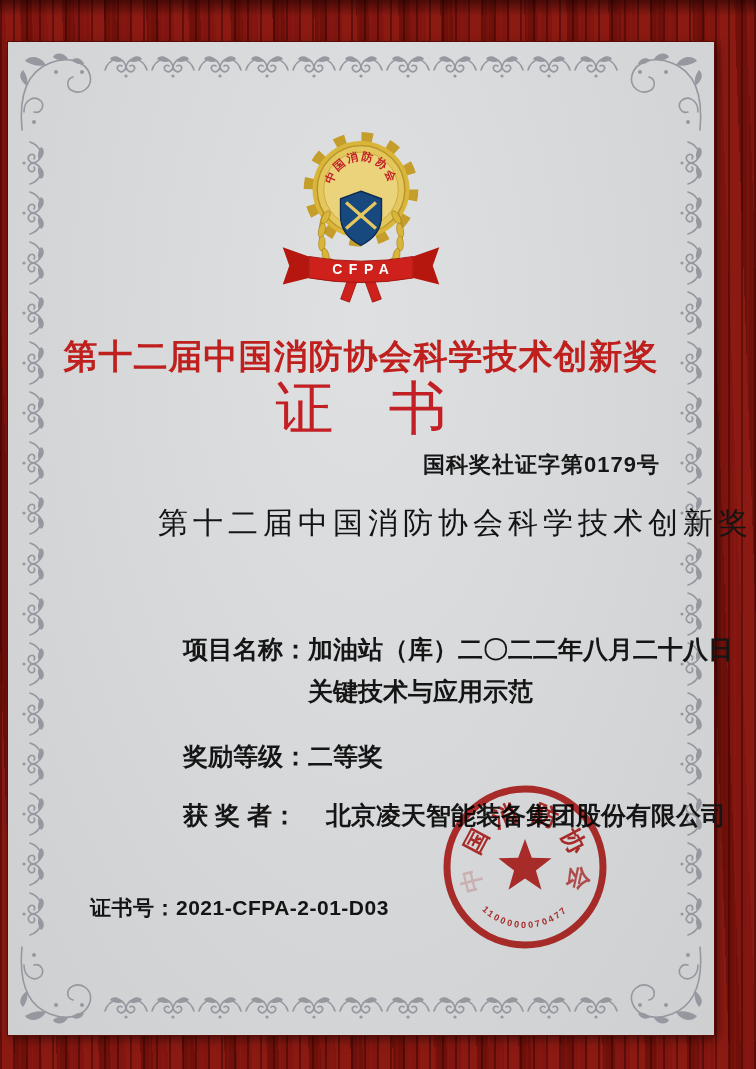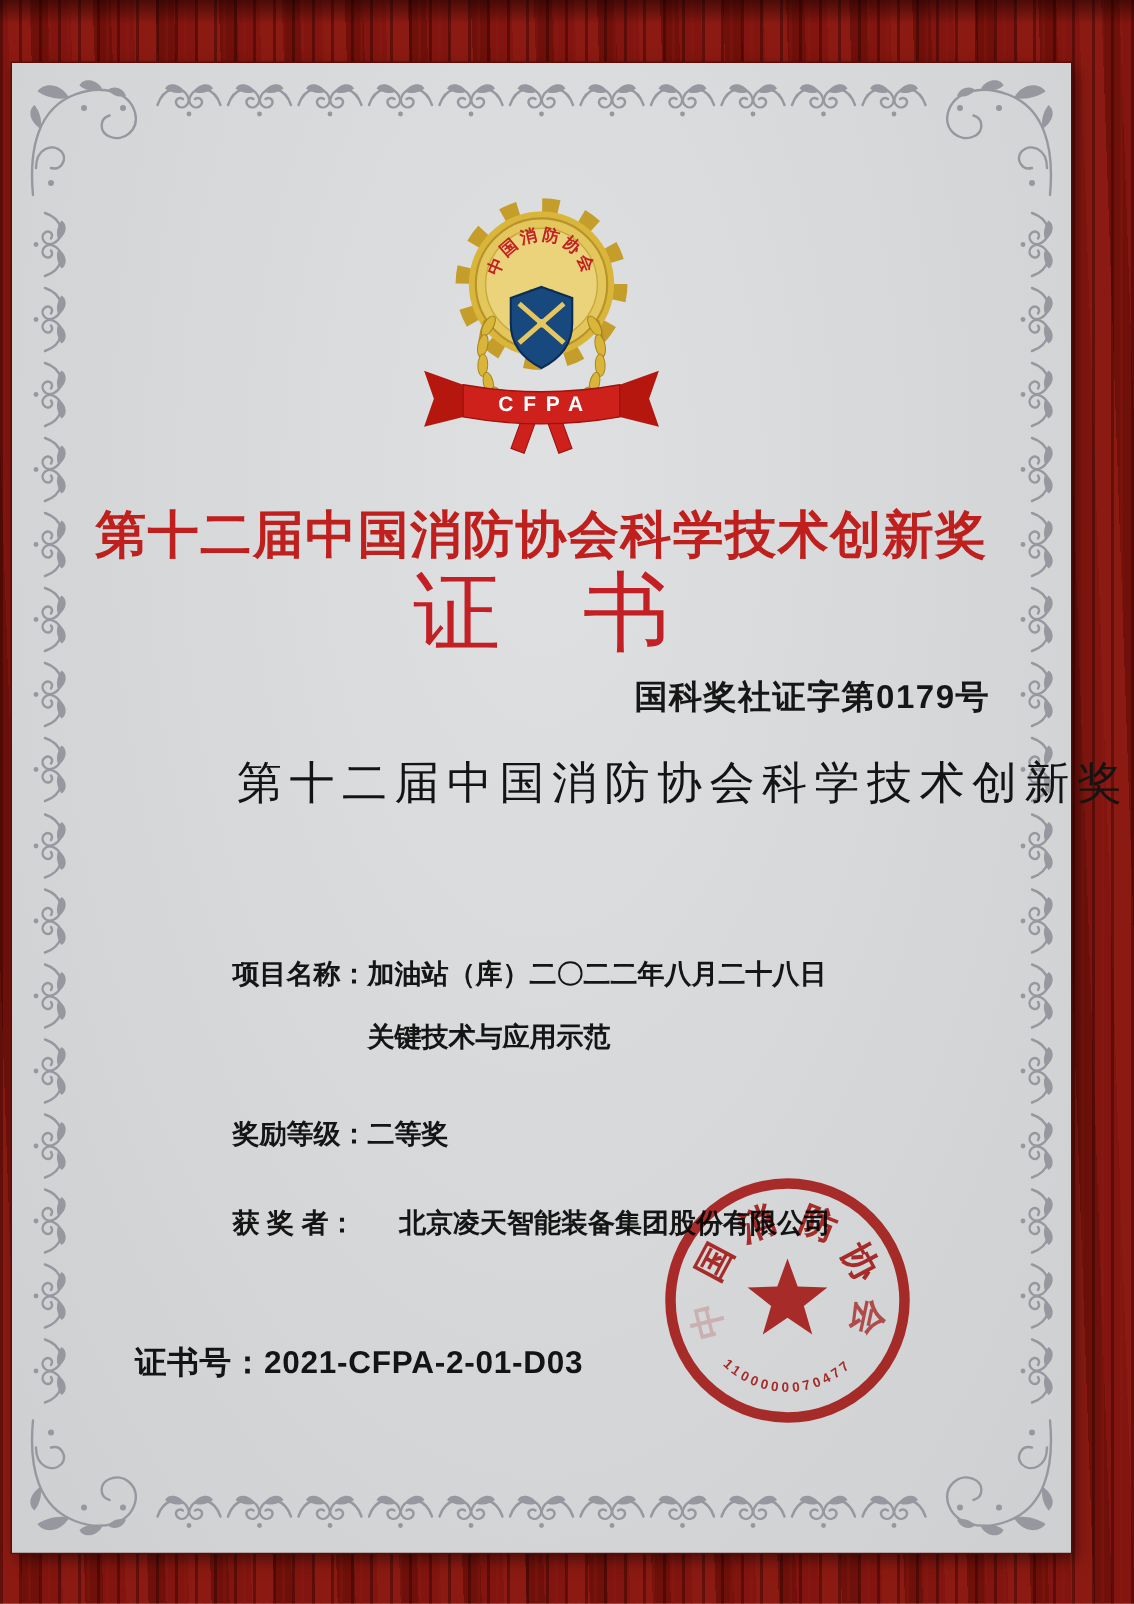--- a/index.html
+++ b/index.html
@@ -48,21 +48,21 @@
     font-size:22px;font-weight:bold;color:#161616;letter-spacing:1px;
   }
   .body-text{
     position:absolute;left:78px;top:452px;width:580px;
     font-family:"DejaVu Serif", serif;font-size:30px;color:#141414;
     line-height:57px;letter-spacing:5px;
   }
   .body-line{white-space:nowrap;}
   .body-line.indent{text-indent:72px;}
   .fields{position:absolute;left:147px;top:586px;width:520px;color:#151515;}
-  .field-row{display:flex;font-size:18px;font-weight:bold;line-height:42px;}
+  .field-row{display:flex;font-size:25px;font-weight:bold;line-height:42px;margin-left:28px;}
   .field-row .label{white-space:nowrap;flex:none;}
   .field-row .value,.field-row .value-line{white-space:nowrap;}
   .row-2{margin-top:23px;text-align:right;} .row-3{margin-top:17px;gap:29px;}
   .seal{position:absolute;left:427px;top:735px;width:180px;height:180px;mix-blend-mode:multiply;z-index:5;}
   .issue-date{
     position:absolute;left:514px;top:838px;transform:translateX(-50%);
     font-size:26px;font-weight:bold;color:#121212;letter-spacing:2px;white-space:nowrap;z-index:3;
   }
   .cert-no{
     position:absolute;left:82px;top:852px;

